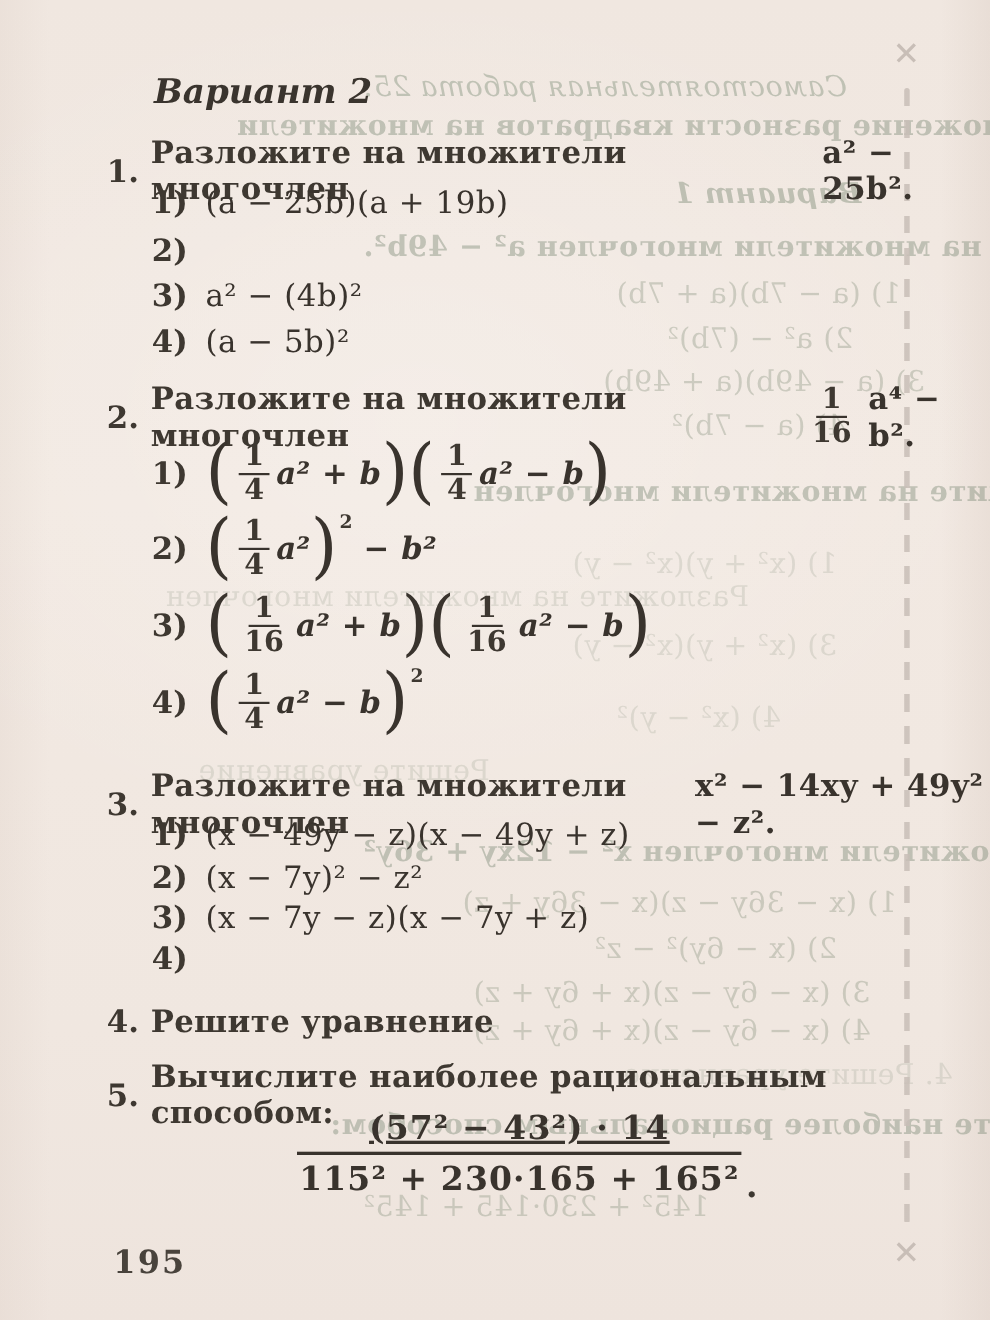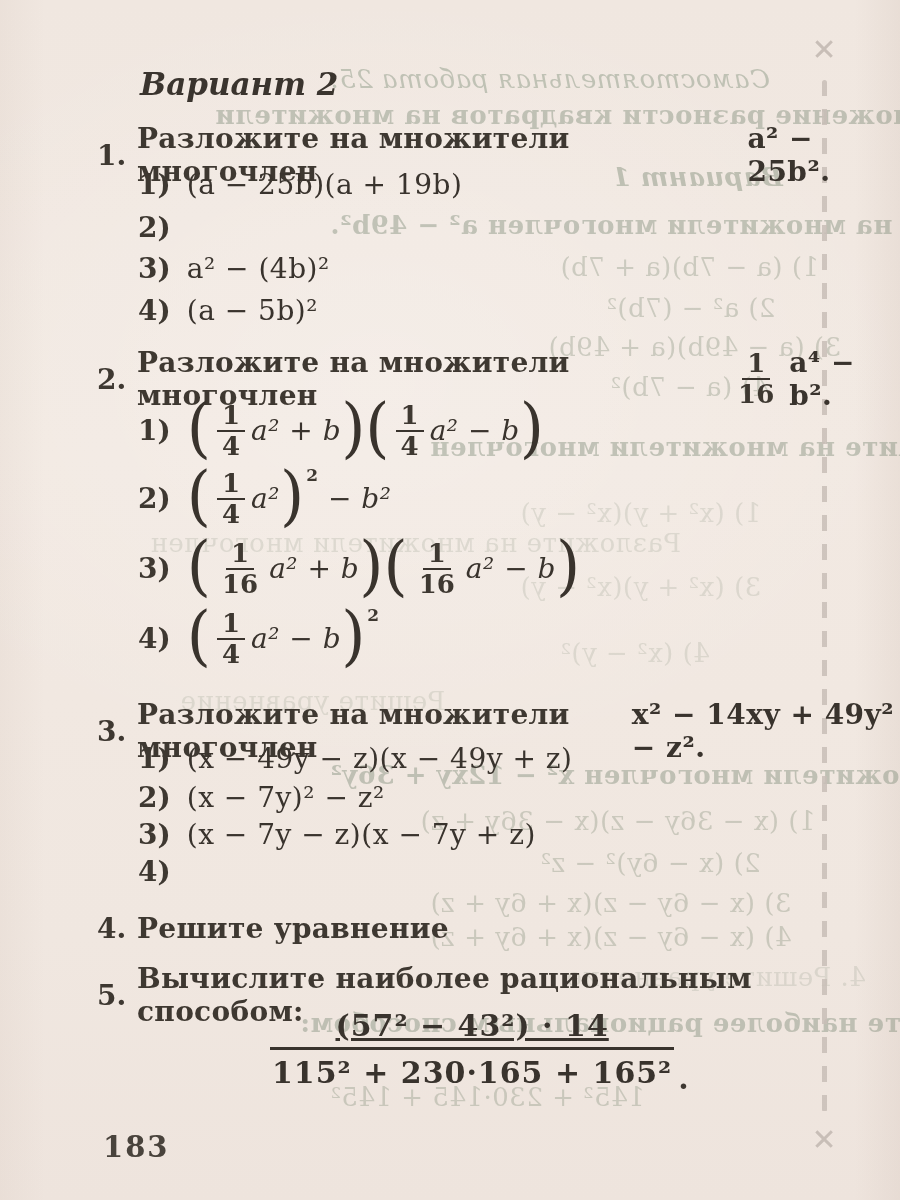--- a/index.html
+++ b/index.html
@@ -47,21 +47,21 @@
   .math { font-weight:normal; color:#39332d; letter-spacing:0.5px; }
   .stmt .math { margin-left:12px; font-weight:600; }
   .opt { left:138px; display:flex; align-items:center; font-size:28px; }
   .opt .lbl { font-weight:bold; margin-right:16px; }
   
   .frac { display:inline-flex; flex-direction:column; align-items:center; vertical-align:middle; font-style:normal; font-weight:bold; line-height:1.02; font-size:26px; margin:0 6px; }
   .frac .fr-num { padding:0 5px 1px; border-bottom:2.5px solid #39332d; }
   .frac .fr-den { padding:1px 5px 0; }
   .bp { font-size:62px; font-weight:normal; font-style:normal; line-height:0; transform:scaleY(1.05); position:relative; top:-3px; color:#39332d; }
   .psup { font-size:17px; font-style:normal; font-weight:bold; position:relative; top:-24px; margin-left:2px; }
-  .mseg { font-style:italic; letter-spacing:0.5px; font-weight:400; color:#39332d; }
+  .mseg { font-style:italic; letter-spacing:0.5px; font-weight:700; color:#39332d; }
   .mtail { margin-left:10px; }
   
   .bigfrac-wrap { left:270px; top:1008px; display:flex; align-items:center; }
   .bigfrac { display:flex; flex-direction:column; align-items:center; font-size:30px; font-weight:bold; color:#39332d; }
   .bigfrac .bf-num { padding:0 10px 4px; letter-spacing:1px;text-decoration:underline; }
   .bigfrac .bf-bar { width:100%; height:3px; background:#39332d; }
   .bigfrac .bf-den { padding:5px 2px 0; letter-spacing:1px; }
   .bigfrac-period { font-size:30px; font-weight:bold; margin-left:4px; align-self:flex-end; position:relative; top:6px; }
   .page-number { left:103px; top:1130px; font-size:29px; font-weight:600; color:#49433c; letter-spacing:2px; }
 </style>
@@ -225,15 +225,15 @@
   </div>
   <div class="abs bigfrac-wrap">
     <div class="bigfrac">
       <span class="bf-num">(57² − 43²) · 14</span>
       <span class="bf-bar"></span>
       <span class="bf-den">115² + 230·165 + 165²</span>
     </div>
     <span class="bigfrac-period">.</span>
   </div>
 
-  <div class="abs page-number">183</div>
+  <div class="abs page-number">195</div>
 
 </div>
 
 </body></html>

